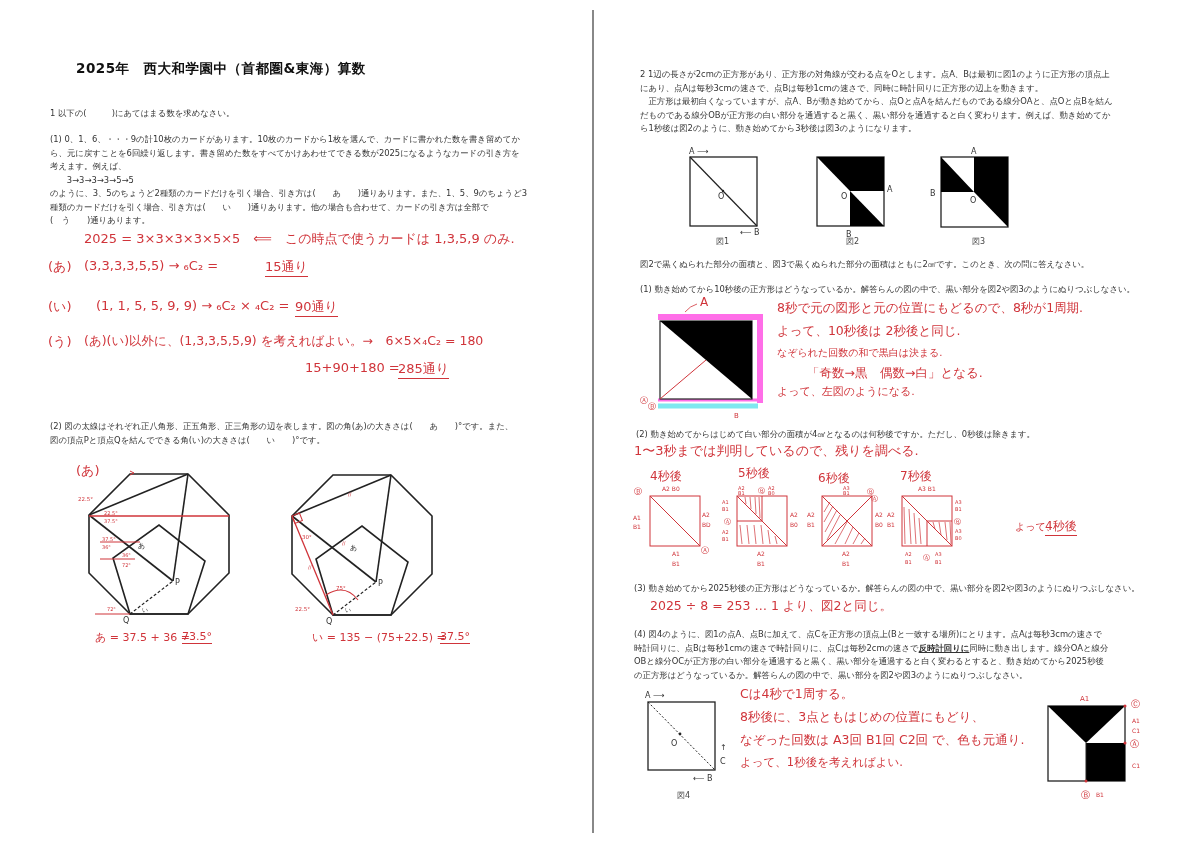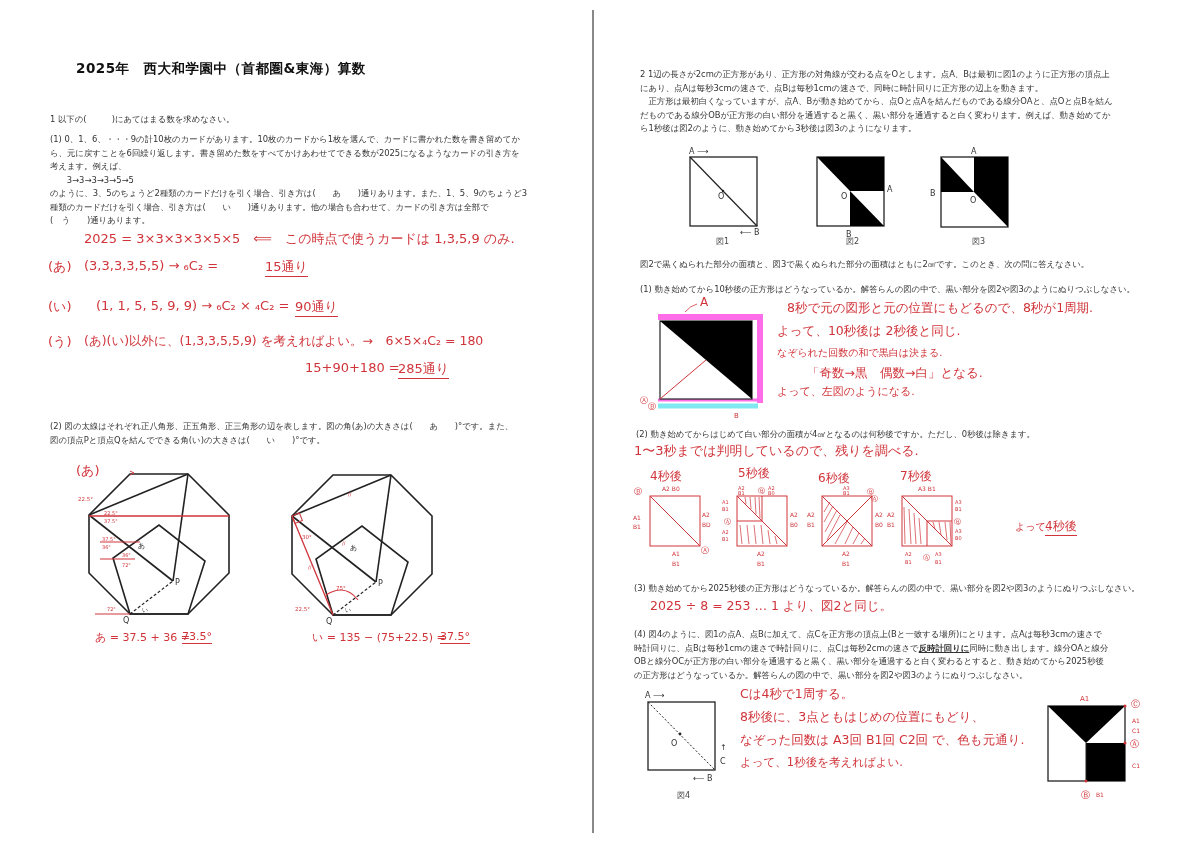--- a/index.html
+++ b/index.html
@@ -14,21 +14,21 @@
   svg{position:absolute;overflow:visible;}
   .cap{font-size:8px;color:#444;}
 </style>
 </head>
 <body>
 
 <div class="divider"></div>
 
 <div class="abs h1" style="left:76px;top:60px;">2025年　西大和学園中（首都圏&amp;東海）算数</div>
 
-<div class="abs q" style="left:50px;top:113px;">1  以下の(　　　)にあてはまる数を求めなさい。</div>
+<div class="abs q" style="left:50px;top:107px;">1  以下の(　　　)にあてはまる数を求めなさい。</div>
 
 <div class="abs" style="left:50px;top:133px;">
   <div class="q">(1) 0、1、6、・・・9の計10枚のカードがあります。10枚のカードから1枚を選んで、カードに書かれた数を書き留めてか</div>
   <div class="q">ら、元に戻すことを6回繰り返します。書き留めた数をすべてかけあわせてできる数が2025になるようなカードの引き方を</div>
   <div class="q">考えます。例えば、</div>
   <div class="q">　　3→3→3→3→5→5</div>
   <div class="q">のように、3、5のちょうど2種類のカードだけを引く場合、引き方は(　　あ　　)通りあります。また、1、5、9のちょうど3</div>
   <div class="q">種類のカードだけを引く場合、引き方は(　　い　　)通りあります。他の場合も合わせて、カードの引き方は全部で</div>
   <div class="q">(　う　　)通りあります。</div>
 </div>
@@ -156,21 +156,21 @@
   <polygon points="20,31 112,31 112,109" fill="#000"></polygon>
   <line x1="20" y1="109" x2="66" y2="70" stroke="#d0343a" stroke-width="1"></line>
   <text x="60" y="16" font-size="12" fill="#d0343a">A</text>
   <path d="M45,22 q5,-6 12,-8" fill="none" stroke="#d0343a" stroke-width="0.8"></path>
   <text x="0" y="113" font-size="8" fill="#d0343a">Ⓐ</text>
   <text x="8" y="119" font-size="8" fill="#d0343a">Ⓑ</text>
   <text x="94" y="128" font-size="7" fill="#d0343a">B</text>
 </svg>
 
 <div class="abs" style="left:777px;top:296px;">
-  <div class="red" style="font-size:12.5px;line-height:23px;margin-left:10px;">8秒で元の図形と元の位置にもどるので、8秒が1周期.</div>
+  <div class="red" style="font-size:12.5px;line-height:23px;">8秒で元の図形と元の位置にもどるので、8秒が1周期.</div>
   <div class="red" style="font-size:12.5px;line-height:23px;">よって、10秒後は 2秒後と同じ.</div>
   <div class="red" style="font-size:10px;line-height:21px;">なぞられた回数の和で黒白は決まる.</div>
   <div class="red" style="font-size:12.5px;line-height:19px;padding-left:30px;">「奇数→黒　偶数→白」となる.</div>
   <div class="red" style="font-size:11px;line-height:20px;">よって、左図のようになる.</div>
 </div>
 
 <div class="abs q" style="left:636px;top:428px;">(2) 動き始めてからはじめて白い部分の面積が4㎠となるのは何秒後ですか。ただし、0秒後は除きます。</div>
 <div class="abs red" style="left:634px;top:442px;font-size:13px;">1〜3秒までは判明しているので、残りを調べる.</div>
 
 <div class="abs red" style="left:650px;top:468px;font-size:12px;">4秒後</div>

